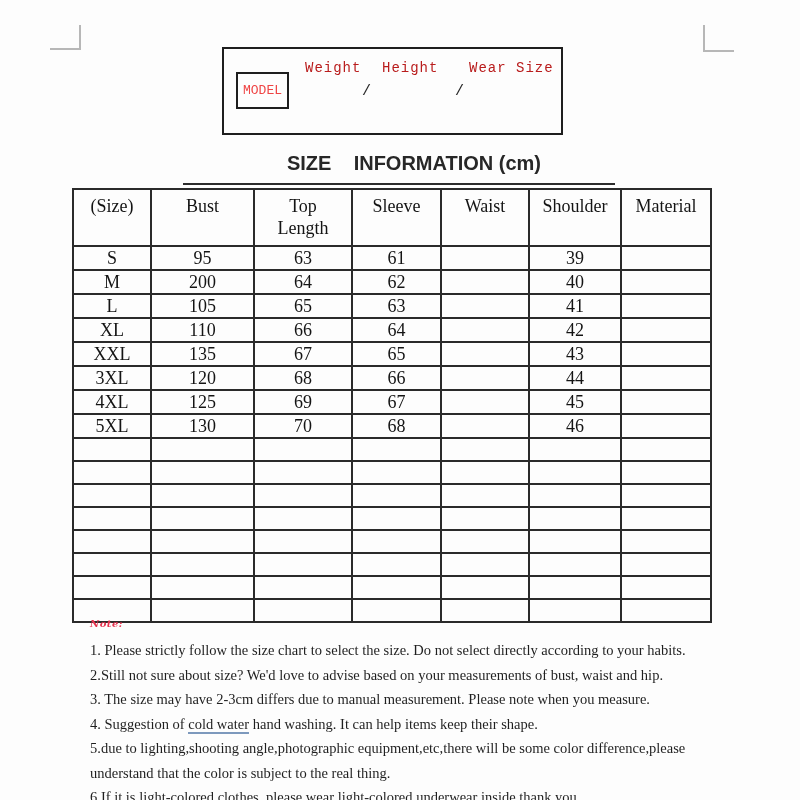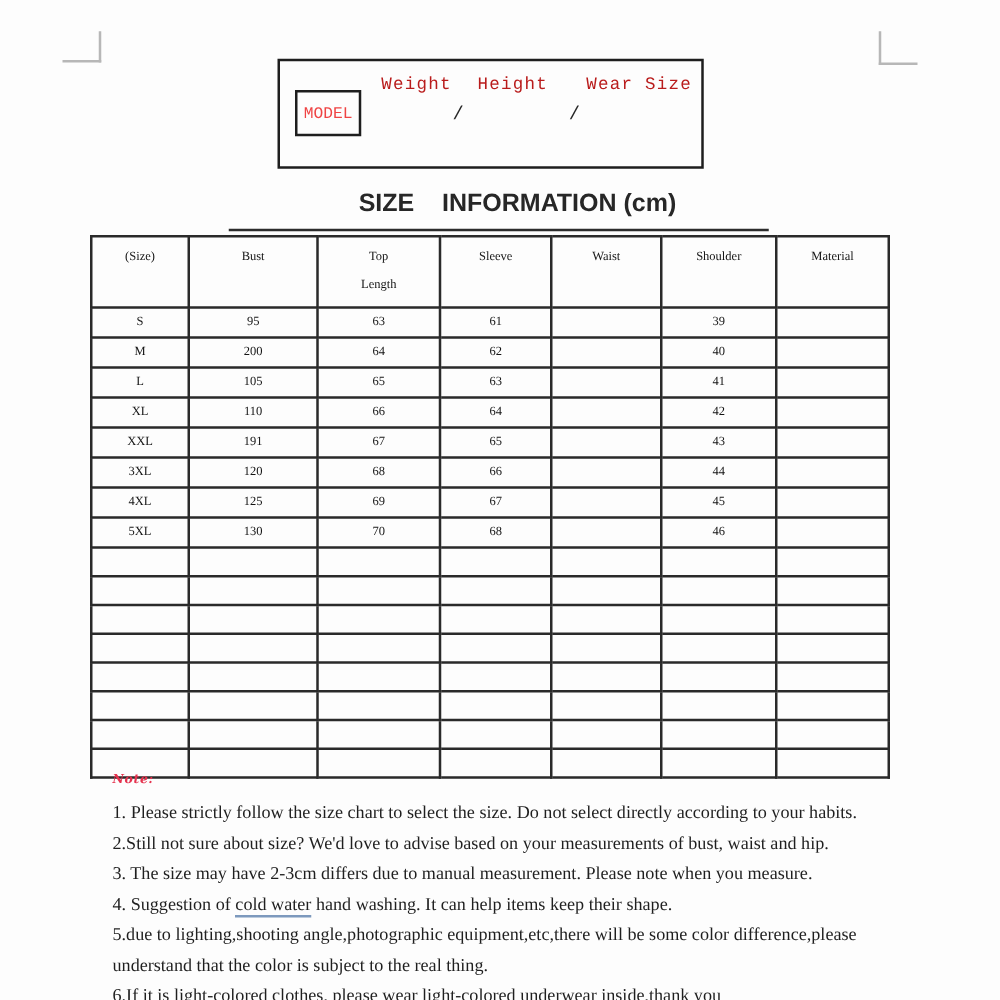--- a/index.html
+++ b/index.html
@@ -35,21 +35,21 @@
   
   .title { position:absolute; left:28px; top:152px; width:772px; text-align:center;
     font-family:"Liberation Sans", sans-serif; font-size:20px; font-weight:600;
     color:#272727; white-space:pre; }
   .title-rule { position:absolute; left:183px; top:183px; width:432px; height:2px;
     background:#2c2c2c; }
 
   
   .size-table { position:absolute; left:72px; top:188px; width:638px;
     border-collapse:collapse; table-layout:fixed;
-    font-family:"Liberation Serif", serif; font-size:10px; color:#141414;padding-left:42px; }
+    font-family:"Liberation Serif", serif; font-size:18px; color:#141414;padding-left:42px; }
   .size-table th, .size-table td { border:2px solid #2a2a2a; text-align:center;
     padding:0; overflow:hidden; }
   .size-table thead th { height:50px; vertical-align:top; padding-top:5px;
     font-weight:normal; white-space:pre-line; line-height:22px; }
   .size-table tbody tr.data td { height:22px; line-height:22px; }
   .size-table tbody tr.empty td { height:21px; }
 
   
   .notes { position:absolute; left:90px; top:618px; width:648px;
     font-family:"Liberation Serif", serif; font-size:14.5px; color:#1f1f1f; }
@@ -134,21 +134,21 @@
           <td>XL</td>
           <td>110</td>
           <td>66</td>
           <td>64</td>
           <td></td>
           <td>42</td>
           <td></td>
         </tr>
         <tr class="data">
           <td>XXL</td>
-          <td>191</td>
+          <td>135</td>
           <td>67</td>
           <td>65</td>
           <td></td>
           <td>43</td>
           <td></td>
         </tr>
         <tr class="data">
           <td>3XL</td>
           <td>120</td>
           <td>68</td>

